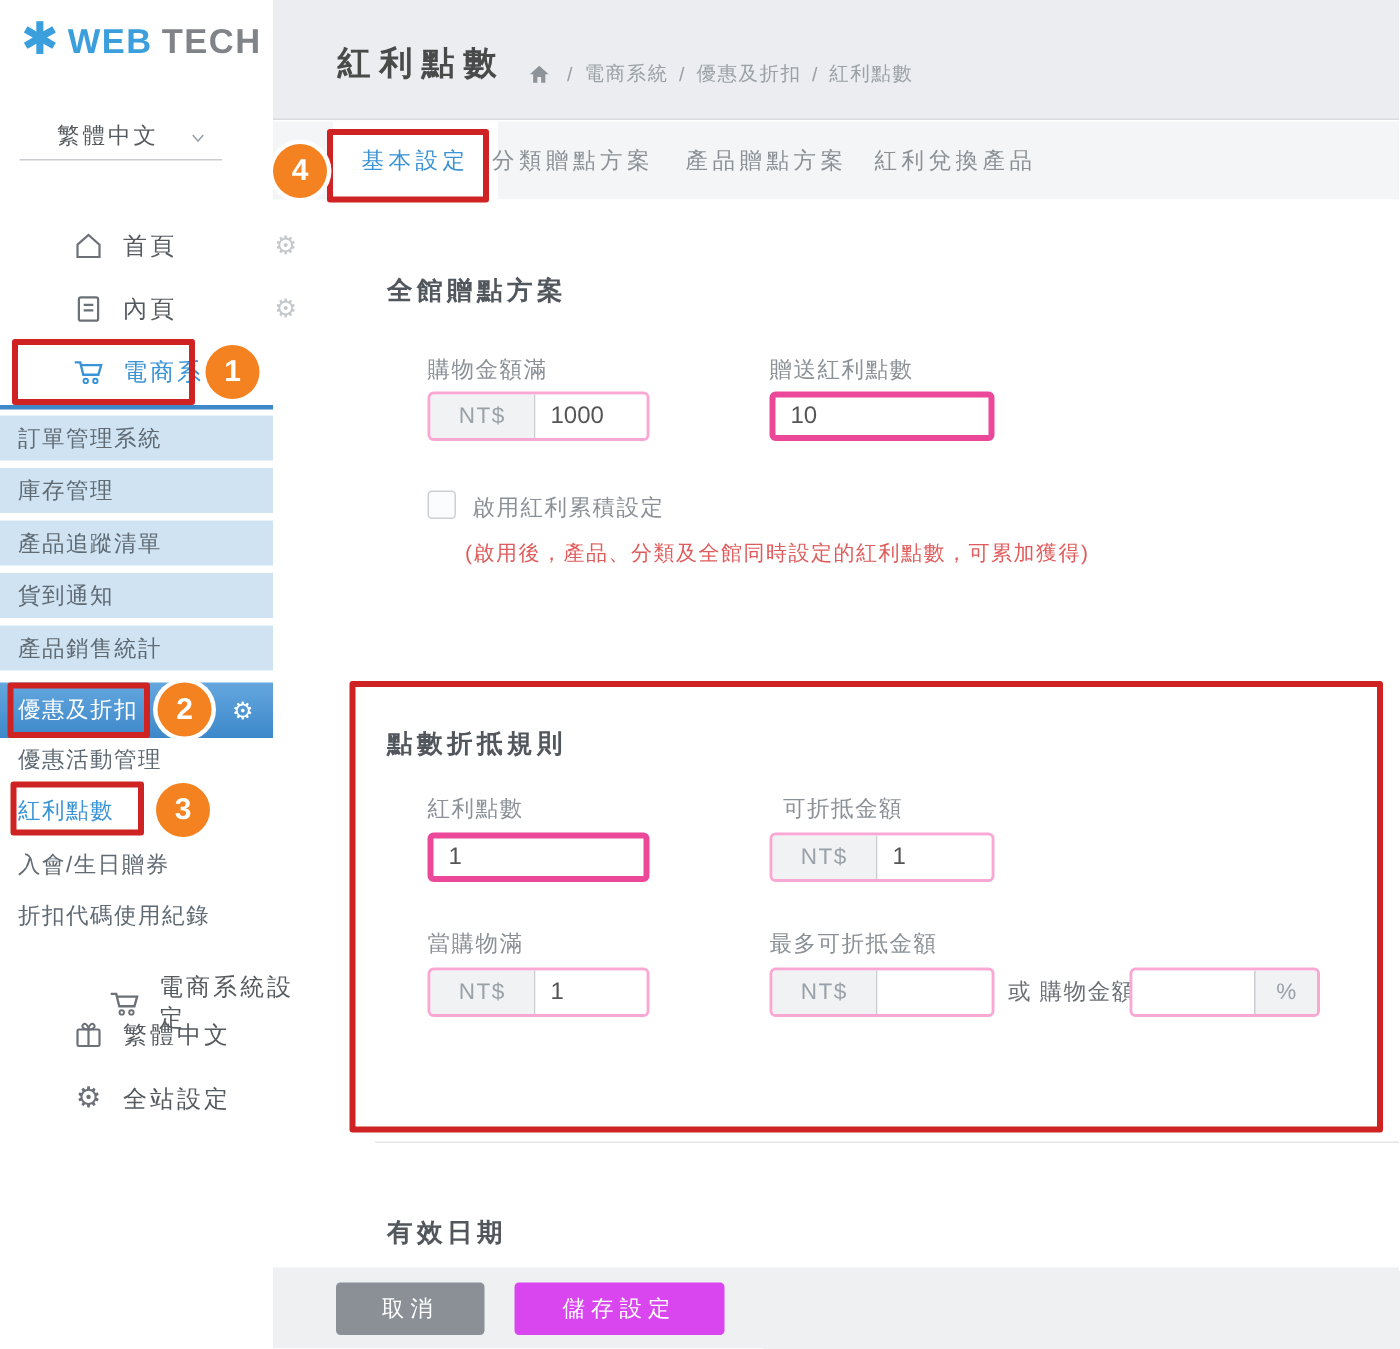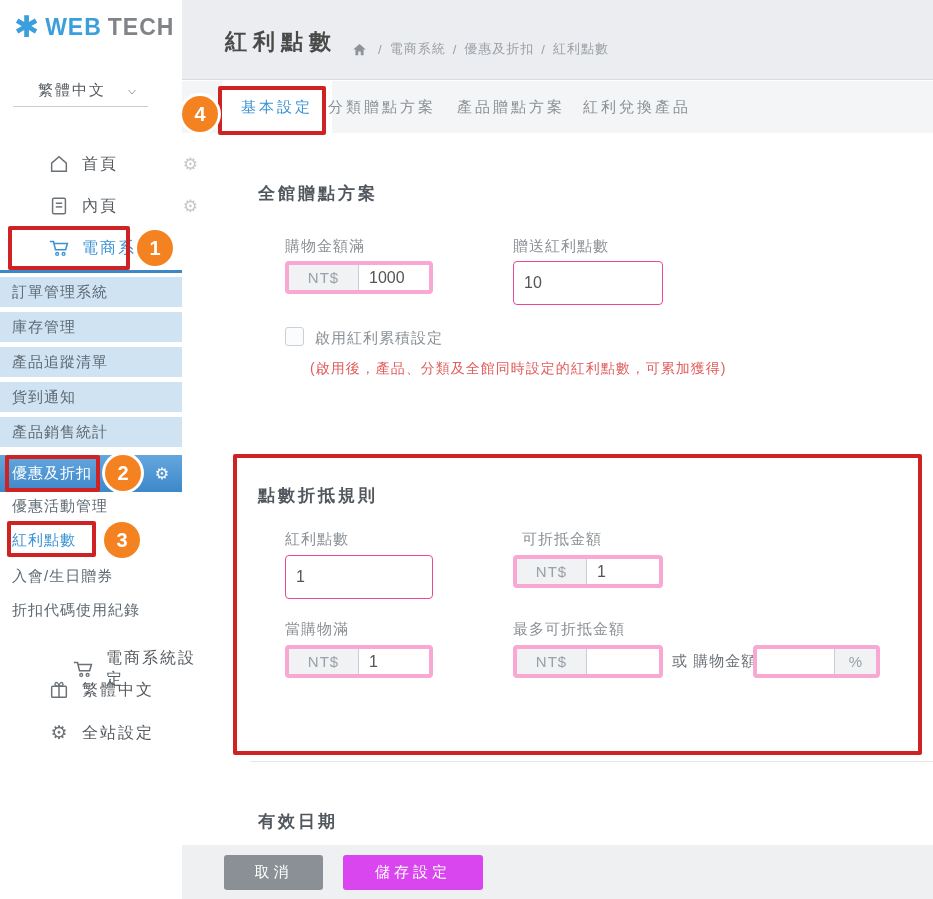--- a/index.html
+++ b/index.html
@@ -50,28 +50,28 @@
   .tabbar { left:182px; top:81px; width:751px; height:52px; background:#f4f5f6; }
   .tab-active { left:222px; top:81px; width:110px; height:52px; background:#fff;
     display:flex; align-items:center; justify-content:center; }
   .tab-active span { font-size:15px; color:#3a93d5; letter-spacing:3px; }
   .tab { top:81px; height:52px; display:flex; align-items:center; transform:translateX(-50%); }
   .tab span { font-size:15px; color:#8b9196; letter-spacing:3px; }
 
   .card { left:223px; top:133px; width:710px; height:712px; background:#fff; }
   .sec-head { font-size:17px; font-weight:bold; color:#51575d; letter-spacing:3px; }
   .f-label { font-size:15px; color:#8b9196; letter-spacing:1px; }
-  .igroup { display:flex; border:4px solid #f9a8d4; border-radius:4px; height:33px; overflow:hidden; background:#fff; }
+  .igroup { display:flex; border:2px solid #f9a8d4; border-radius:4px; height:33px; overflow:hidden; background:#fff; }
   .igroup .pre { width:70px; background:#f0f2f4; border-right:1px solid #c9cdd1; color:#9aa1a8;
     font-size:15px; display:flex; align-items:center; justify-content:center; letter-spacing:1px; }
   .igroup .suf { width:42px; background:#f0f2f4; border-left:1px solid #c9cdd1; color:#9aa1a8;
     font-size:15px; display:flex; align-items:center; justify-content:center; }
   .igroup input, .plain-input { border:none; outline:none; flex:1; min-width:0; font-size:16px; color:#555;
     padding:0 10px; font-family:inherit; background:#fff; }
-  .plain-input { border:1px solid #ec4899; border-radius:4px; height:44px; width:148px; }
+  .plain-input { border:4px solid #ec4899; border-radius:4px; height:33px; width:148px; }
   .cbox { width:19px; height:19px; border:1px solid #ccd0d4; border-radius:3px; background:#fbfcfd; appearance:none; }
   .hint { font-size:14px; color:#e05c5c; letter-spacing:1px; }
   .divider { left:250px; top:761px; width:683px; height:1px; background:#e4e6e8; }
 
   .footer { left:182px; top:845px; width:751px; height:54px; background:#eef0f2; }
   .btn { height:35px; border:none; border-radius:3px; color:#fff; font-size:15px; letter-spacing:4px;
     font-family:inherit; cursor:pointer; }
   .btn-cancel { left:224px; top:855px; width:99px; background:#8a9096; }
   .btn-save { left:343px; top:855px; width:140px; background:#d946ef; }
 

